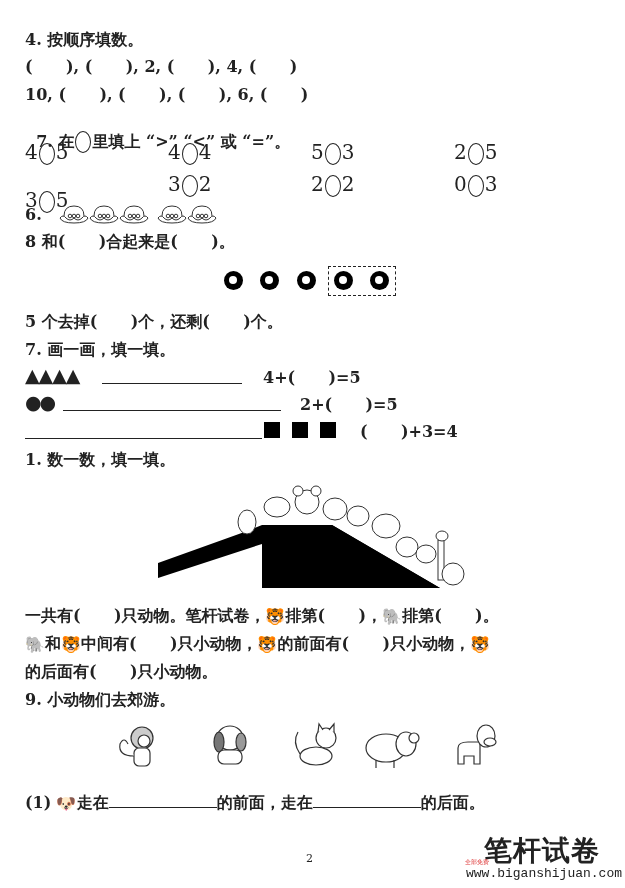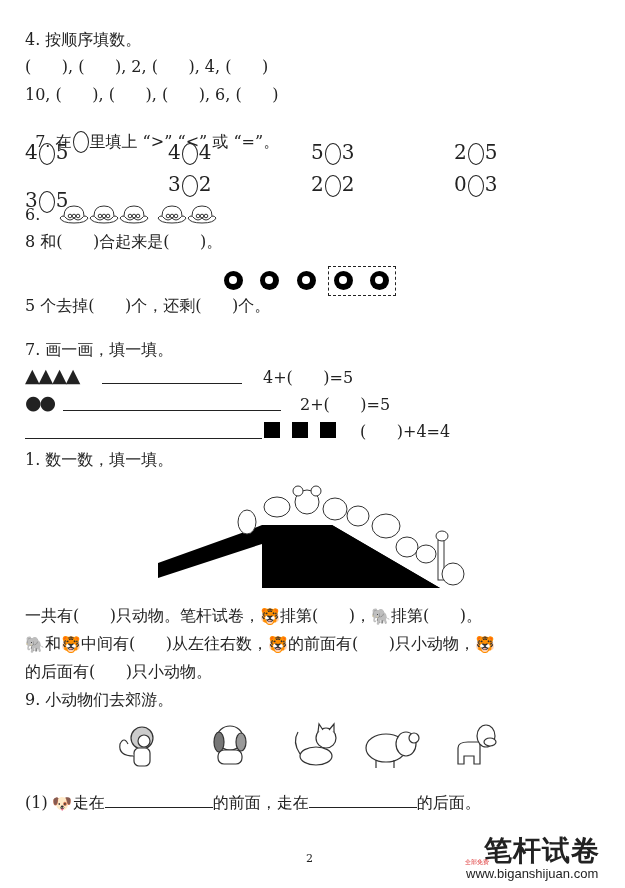--- a/index.html
+++ b/index.html
@@ -1,31 +1,31 @@
 <!DOCTYPE html>
 <html><head>
 <meta charset="utf-8">
 <style>
   html, body { margin:0; padding:0; background:#fff; }
   body { width:625px; height:888px; position:relative; overflow:hidden;
          font-family:"DejaVu Serif","Liberation Serif",serif; color:#222; }
-  .line { position:absolute; left:25px; font-size:16px; line-height:20px; white-space:pre; }
+  .line { position:absolute; left:25px; font-size:16px; line-height:20px; white-space:pre;font-weight:bold; }
   .circ { display:inline-block; width:16px; height:22px; border:1.3px solid #222; border-radius:50%;
           vertical-align:middle; margin:0 1px; box-sizing:border-box; }
   .cmp { position:absolute; font-size:20px; line-height:24px; white-space:pre; }
   .ball { position:absolute; width:19px; height:19px; border-radius:50%; background:#000; }
   .ball::after { content:""; position:absolute; left:5px; top:5px; width:8px; height:8px; border-radius:50%; background:#fff; }
   .dashbox { position:absolute; border:1.5px dashed #222; }
   .blank { display:inline-block; border-bottom:1px solid #222; vertical-align:baseline; }
   .shape { position:absolute; }
   .inl { display:inline-block; width:20px; height:20px; vertical-align:middle; }
   .pageno { position:absolute; left:306px; top:852px; font-size:11px; }
   .brand { position:absolute; left:484px; top:832px; font-size:28px; font-family:"DejaVu Sans","Liberation Sans",sans-serif; font-weight:bold; letter-spacing:1px; }
   .brand-small { position:absolute; left:465px; top:858px; font-size:6px; color:#d33; font-family:"DejaVu Sans",sans-serif; }
-  .brand-url { position:absolute; left:466px; top:866px; font-size:13px; font-family:Liberation Sans, sans-serif; }
+  .brand-url { position:absolute; left:466px; top:866px; font-size:13px; font-family:Liberation Mono, monospace; }
 </style>
 </head>
 <body>
 
 <div class="line" style="top:30px">4. 按顺序填数。</div>
 <div class="line" style="top:57px">(      ), (      ), 2, (      ), 4, (      )</div>
 <div class="line" style="top:85px">10, (      ), (      ), (      ), 6, (      )</div>
 
 <div class="line" style="top:111px">
   <span>7. 在</span><span class="circ"></span><span>里填上 “&gt;” “&lt;” 或 “=”。</span>
@@ -85,37 +85,37 @@
 </div>
 <div class="line" style="top:232px">8 和(      )合起来是(      )。</div>
 
 <div class="ball" style="left:224px;top:271px"></div>
 <div class="ball" style="left:260px;top:271px"></div>
 <div class="ball" style="left:297px;top:271px"></div>
 <div class="dashbox" style="left:328px;top:266px;width:66px;height:28px"></div>
 <div class="ball" style="left:334px;top:271px"></div>
 <div class="ball" style="left:370px;top:271px"></div>
 
-<div class="line" style="top:296px">5 个去掉(      )个，还剩(      )个。</div>
+<div class="line" style="top:312px">5 个去掉(      )个，还剩(      )个。</div>
 
 <div class="line" style="top:340px">7. 画一画，填一填。</div>
 
 <div class="shape" style="left:25px;top:364px;font-size:19px;line-height:22px;letter-spacing:-1px">▲▲▲▲</div>
 <div class="shape" style="left:102px;top:383px;width:140px;border-bottom:1px solid #222"></div>
 <div class="line" style="left:263px;top:368px">4+(      )=5</div>
 
 <div class="shape" style="left:25px;top:391px;font-size:19px;line-height:22px;letter-spacing:-2px">●●</div>
 <div class="shape" style="left:63px;top:410px;width:218px;border-bottom:1px solid #222"></div>
 <div class="line" style="left:300px;top:395px">2+(      )=5</div>
 
 <div class="shape" style="left:25px;top:438px;width:237px;border-bottom:1px solid #222"></div>
 <div class="shape" style="left:264px;top:422px;width:16px;height:16px;background:#000"></div>
 <div class="shape" style="left:292px;top:422px;width:16px;height:16px;background:#000"></div>
 <div class="shape" style="left:320px;top:422px;width:16px;height:16px;background:#000"></div>
-<div class="line" style="left:360px;top:422px">(      )+4=4</div>
+<div class="line" style="left:360px;top:422px">(      )+3=4</div>
 
 <div class="line" style="top:450px">1. 数一数，填一填。</div>
 
 <svg style="position:absolute;left:150px;top:480px" width="320" height="110" viewBox="0 0 320 110">
   <polygon points="8,83 8,98 112,64 112,108 290,108 182,45 112,45 100,50" fill="#000"></polygon>
   <polygon points="112,45 182,45 290,108 112,108" fill="#000"></polygon>
   <g fill="#fff" stroke="#333" stroke-width="1">
     <ellipse cx="97" cy="42" rx="9" ry="12"></ellipse>
     <ellipse cx="127" cy="27" rx="13" ry="10"></ellipse>
     <ellipse cx="157" cy="22" rx="12" ry="12"></ellipse>
@@ -126,21 +126,21 @@
     <ellipse cx="236" cy="46" rx="14" ry="12"></ellipse>
     <ellipse cx="257" cy="67" rx="11" ry="10"></ellipse>
     <ellipse cx="276" cy="74" rx="10" ry="9"></ellipse>
     <rect x="288" y="60" width="6" height="40"></rect>
     <ellipse cx="292" cy="56" rx="6" ry="5"></ellipse>
     <ellipse cx="303" cy="94" rx="11" ry="11"></ellipse>
   </g>
 </svg>
 
 <div class="line" style="top:606px"><span>一共有(      )只动物。笔杆试卷，</span><span class="inl">🐯</span><span>排第(      )，</span><span class="inl">🐘</span><span>排第(      )。</span></div>
-<div class="line" style="top:634px"><span class="inl">🐘</span><span>和</span><span class="inl">🐯</span><span>中间有(      )从左往右数，</span><span class="inl">🐯</span><span>的前面有(      )只小动物，</span><span class="inl">🐯</span></div>
+<div class="line" style="top:634px"><span class="inl">🐘</span><span>和</span><span class="inl">🐯</span><span>中间有(      )只小动物，</span><span class="inl">🐯</span><span>的前面有(      )只小动物，</span><span class="inl">🐯</span></div>
 <div class="line" style="top:662px">的后面有(      )只小动物。</div>
 
 <div class="line" style="top:690px">9. 小动物们去郊游。</div>
 
 <svg style="position:absolute;left:110px;top:722px" width="410" height="50" viewBox="0 0 410 50">
   <g fill="#fff" stroke="#333" stroke-width="1.2">
     <g>
         <circle cx="32" cy="16" r="11" fill="#ccc"></circle>
         <circle cx="34" cy="19" r="6" fill="#fff"></circle>
         <rect x="24" y="26" width="16" height="18" rx="5"></rect>

